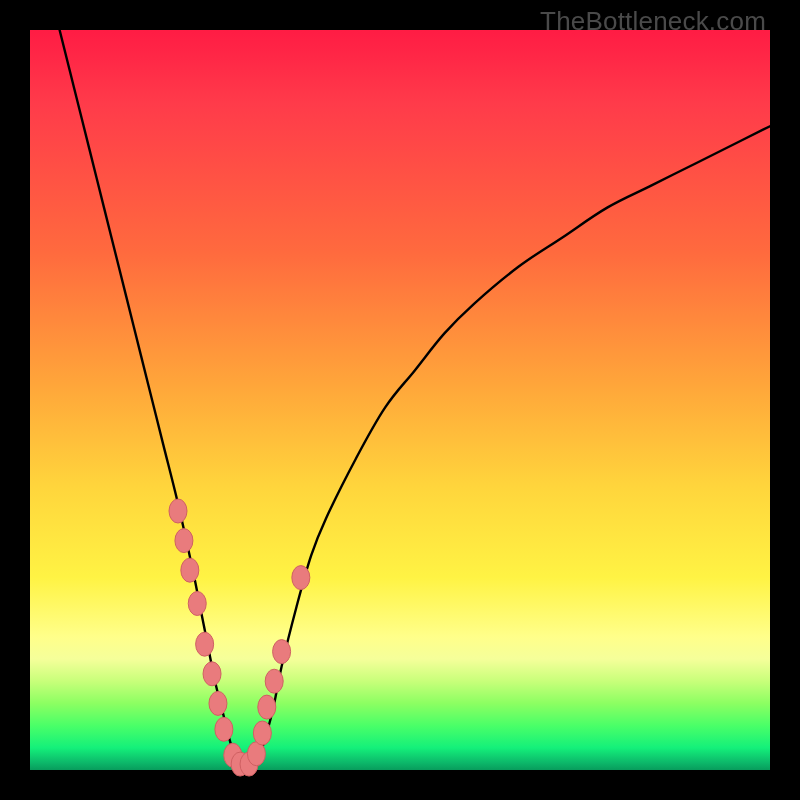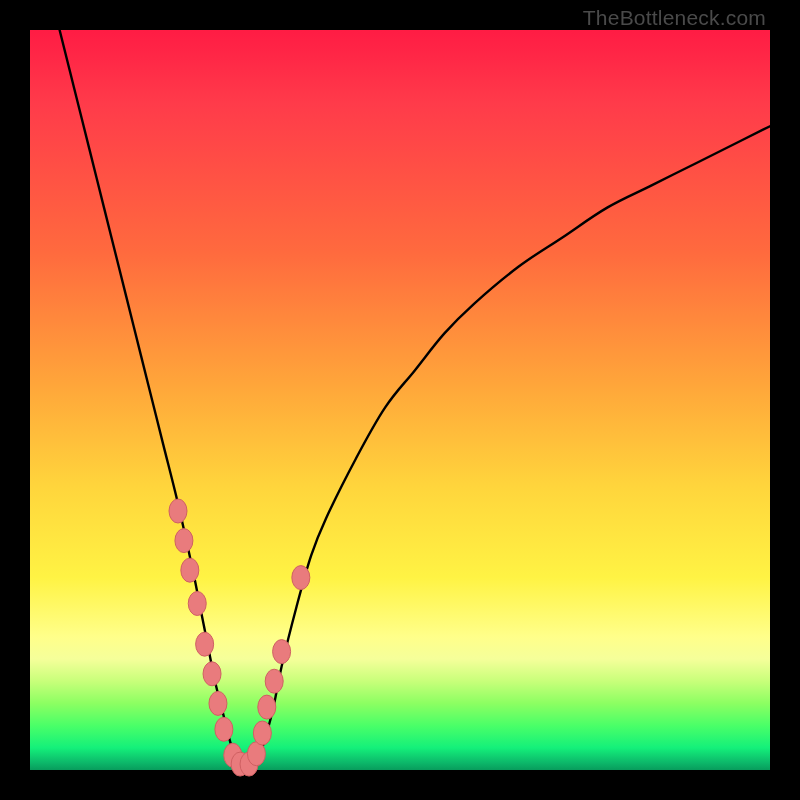--- a/index.html
+++ b/index.html
@@ -40,21 +40,21 @@
       #14f07a 97%,
       #0cb86a 99%,
       #089c5c 100%
     );
   }
   .watermark {
     position: absolute;
     top: 6px;
     right: 34px;
     color: #4a4a4a;
-    font-size: 21px;
+    font-size: 26px;
     font-weight: 500;
     letter-spacing: 0.2px;
     user-select: none;
   }
   svg.curve {
     position: absolute;
     left: 0;
     top: 0;
     width: 740px;
     height: 740px;

